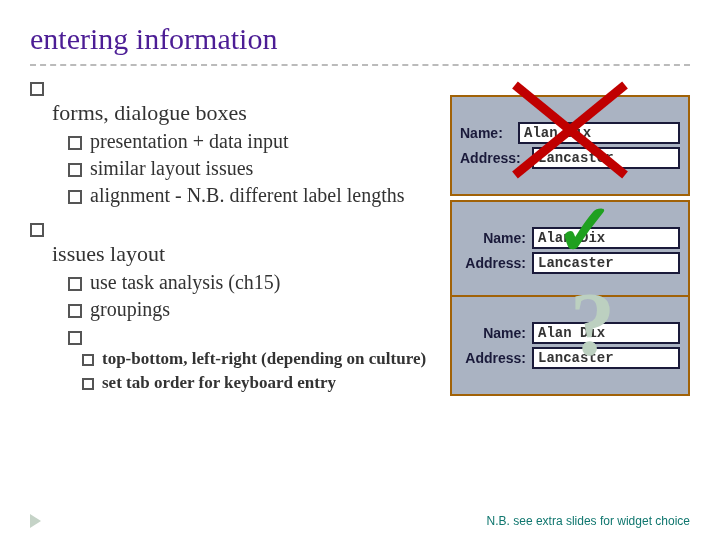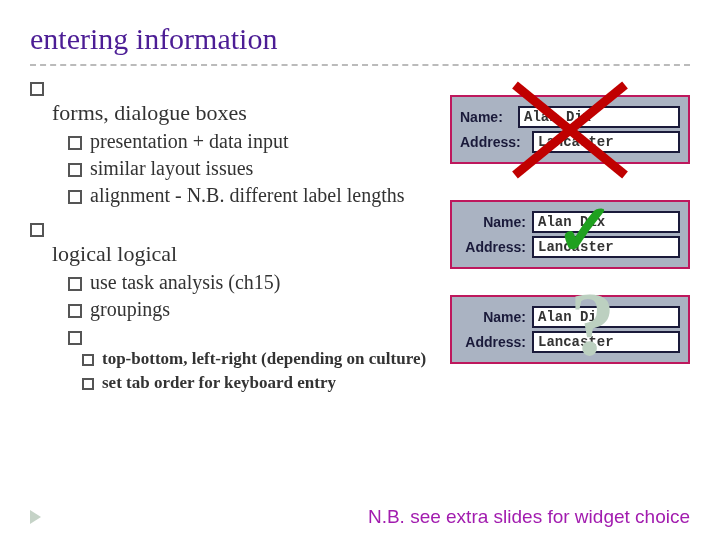--- a/index.html
+++ b/index.html
@@ -46,22 +46,22 @@
   .forms {
     position: absolute;
     right: 30px;
     width: 240px;
   }
   .form1 { top: 95px; }
   .form2 { top: 200px; }
   .form3 { top: 295px; }
   .formbox {
     background: #aab3c2;
-    border: 2px solid #be185d;
-    padding: 6px 8px;
+    border: 2px solid #a16207;
+    padding: 22px 8px;
     position: relative;
   }
   .frow { display: flex; align-items: center; margin: 3px 0; }
   .flabel {
     font-family: Arial, sans-serif;
     font-size: 14px;
     font-weight: bold;
     color: #1a1a3a;
     margin-right: 6px;
   }
@@ -86,22 +86,22 @@
 
   .footer {
     position: absolute;
     bottom: 12px;
     left: 30px;
     right: 30px;
     display: flex;
     justify-content: space-between;
     align-items: center;
     font-family: Arial, sans-serif;
-    font-size: 19px;
-    color: #a21caf;
+    font-size: 12px;
+    color: #0f766e;
     text-align: center;
   }
   .tri {
     width: 0; height: 0;
     border-top: 7px solid transparent;
     border-bottom: 7px solid transparent;
     border-left: 11px solid #c5d3c7;
   }
 </style>
 </head>
@@ -126,21 +126,21 @@
   </div>
   <div class="row lvl1">
     <span class="box"></span>
     <span class="txt">alignment - N.B. different label lengths</span>
   </div>
 
   <div class="spacer"></div>
 
   <div class="row lvl0">
     <span class="box"></span>
-    <span class="txt">logical logical</span>
+    <span class="txt">issues layout</span>
   </div>
   <div class="row lvl1">
     <span class="box"></span>
     <span class="txt">use task analysis (ch15)</span>
   </div>
   <div class="row lvl1">
     <span class="box"></span>
     <span class="txt">groupings</span>
   </div>
   <div class="row lvl1">

